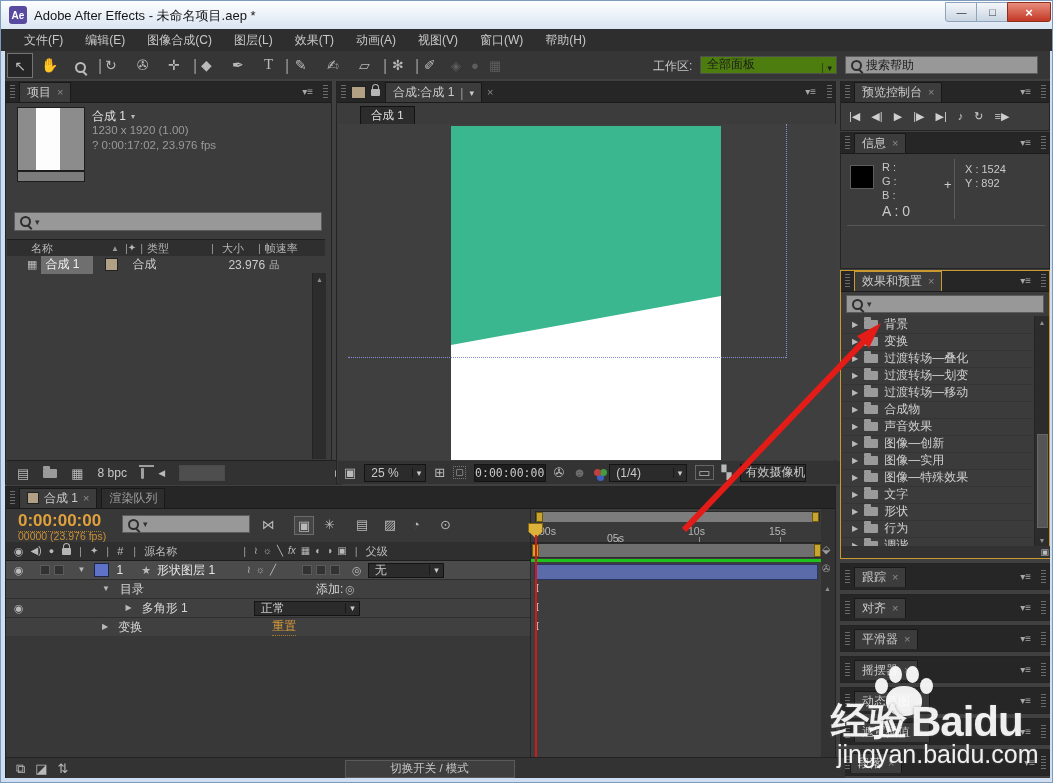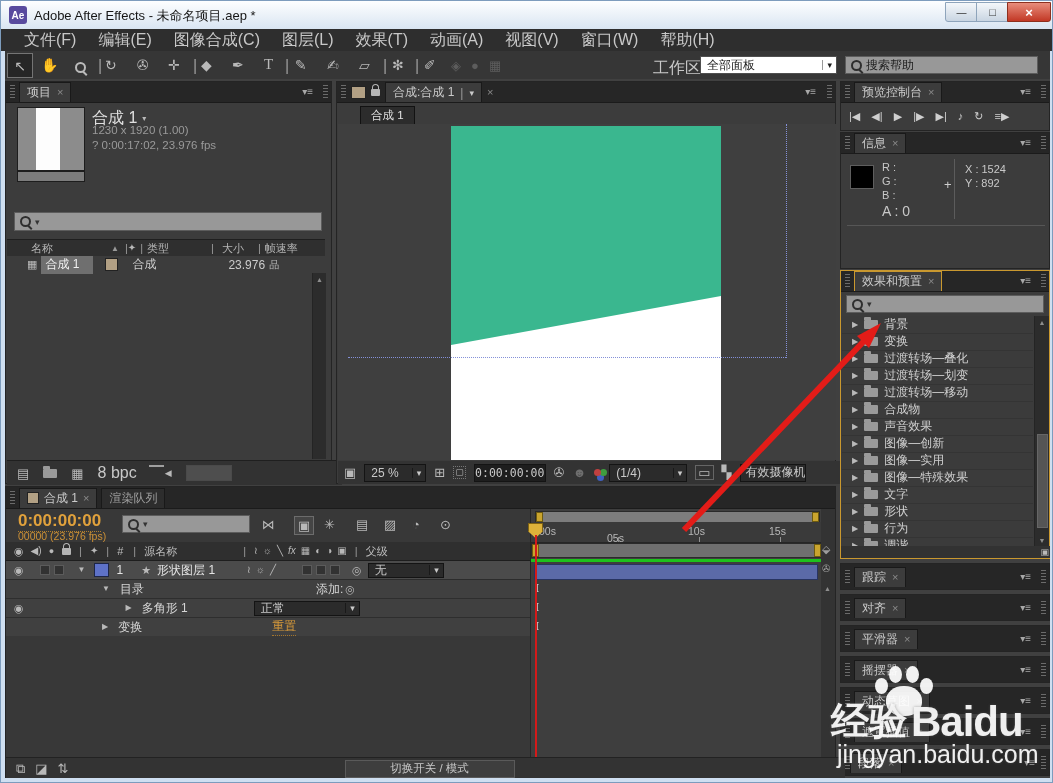--- a/index.html
+++ b/index.html
@@ -1,34 +1,34 @@
 <!DOCTYPE html>
 <html><head>
 <meta charset="utf-8">
 <style>
   html,body{margin:0;padding:0}
   #stage{position:relative;width:1053px;height:783px;background:#cfdff1;
          font-family:"Liberation Sans","DejaVu Sans",sans-serif;overflow:hidden;
          border:1px solid #7d9cbd;box-sizing:border-box}
   .a{position:absolute}
   .f{display:flex;align-items:center}
-  .txt{color:#c8c8c8;font-size:16px;white-space:nowrap}
+  .txt{color:#c8c8c8;font-size:12px;white-space:nowrap}
   .dim{color:#9a9a9a}
   .panel{background:#3c3c3c;border:1px solid #242424;box-sizing:border-box}
   .tabbar{background:#262626;border-bottom:1px solid #1b1b1b;box-sizing:border-box}
   .tab{background:#3c3c3c;border:1px solid #191919;border-bottom:none;color:#cbcbcb;
        font-size:12px;padding:0 7px;height:20px;display:flex;align-items:center;gap:6px;box-sizing:border-box}
   .tab.inactive{background:#2d2d2d;color:#9f9f9f}
   .tabx{color:#8a8a8a;font-size:11px;line-height:1}
   .grip{width:5px;height:14px;background-image:repeating-linear-gradient(to bottom,#6b6b6b 0 1px,transparent 1px 3px)}
   .pmenu{color:#a8a8a8;font-size:10px;letter-spacing:0px;line-height:1}
   .g{color:#b9b9b9;font-size:13px;line-height:1}
   .srch{background:#989898;border:1px solid #5c5c5c;box-sizing:border-box;display:flex;align-items:center;gap:4px;padding:0 5px}
   .ddd{background:#2b2b2b;border:1px solid #141414;color:#c9c9c9;font-size:12px;display:flex;align-items:center;box-sizing:border-box}
-  .ddl{background:#ffffff;border:1px solid #4f4f4f;color:#1b1b1b;font-size:12px;display:flex;align-items:center;box-sizing:border-box}
+  .ddl{background:#4d7c0f;border:1px solid #4f4f4f;color:#1b1b1b;font-size:12px;display:flex;align-items:flex-end;box-sizing:border-box}
   .dda{margin-left:auto;border-left:1px solid rgba(0,0,0,.4);padding:0 4px;font-size:9px;color:inherit}
   .mag{display:inline-block;width:7px;height:7px;border:2px solid #2e2e2e;border-radius:50%;position:relative;flex:none}
   .mag::after{content:"";position:absolute;width:2px;height:5px;background:#2e2e2e;transform:rotate(-45deg);left:7px;top:7px}
   .mag.lt{border-color:#bbb}.mag.lt::after{background:#bbb}
   .folder{display:inline-block;width:14px;height:9px;background:#9a9a9a;position:relative;border-radius:1px;flex:none}
   .folder::before{content:"";position:absolute;top:-3px;left:0;width:7px;height:3px;background:#9a9a9a;border-radius:1px 1px 0 0}
   .lock{display:inline-block;width:9px;height:7px;background:#b5b5b5;border-radius:1px;position:relative;flex:none}
   .lock::before{content:"";position:absolute;top:-5px;left:1px;width:5px;height:5px;border:1.5px solid #b5b5b5;border-bottom:none;border-radius:4px 4px 0 0}
   .trash{display:inline-block;width:11px;height:11px;background:#9f9f9f;border-radius:1px 1px 2px 2px;position:relative}
   .trash::before{content:"";position:absolute;top:-3px;left:-2px;width:15px;height:2px;background:#9f9f9f}

